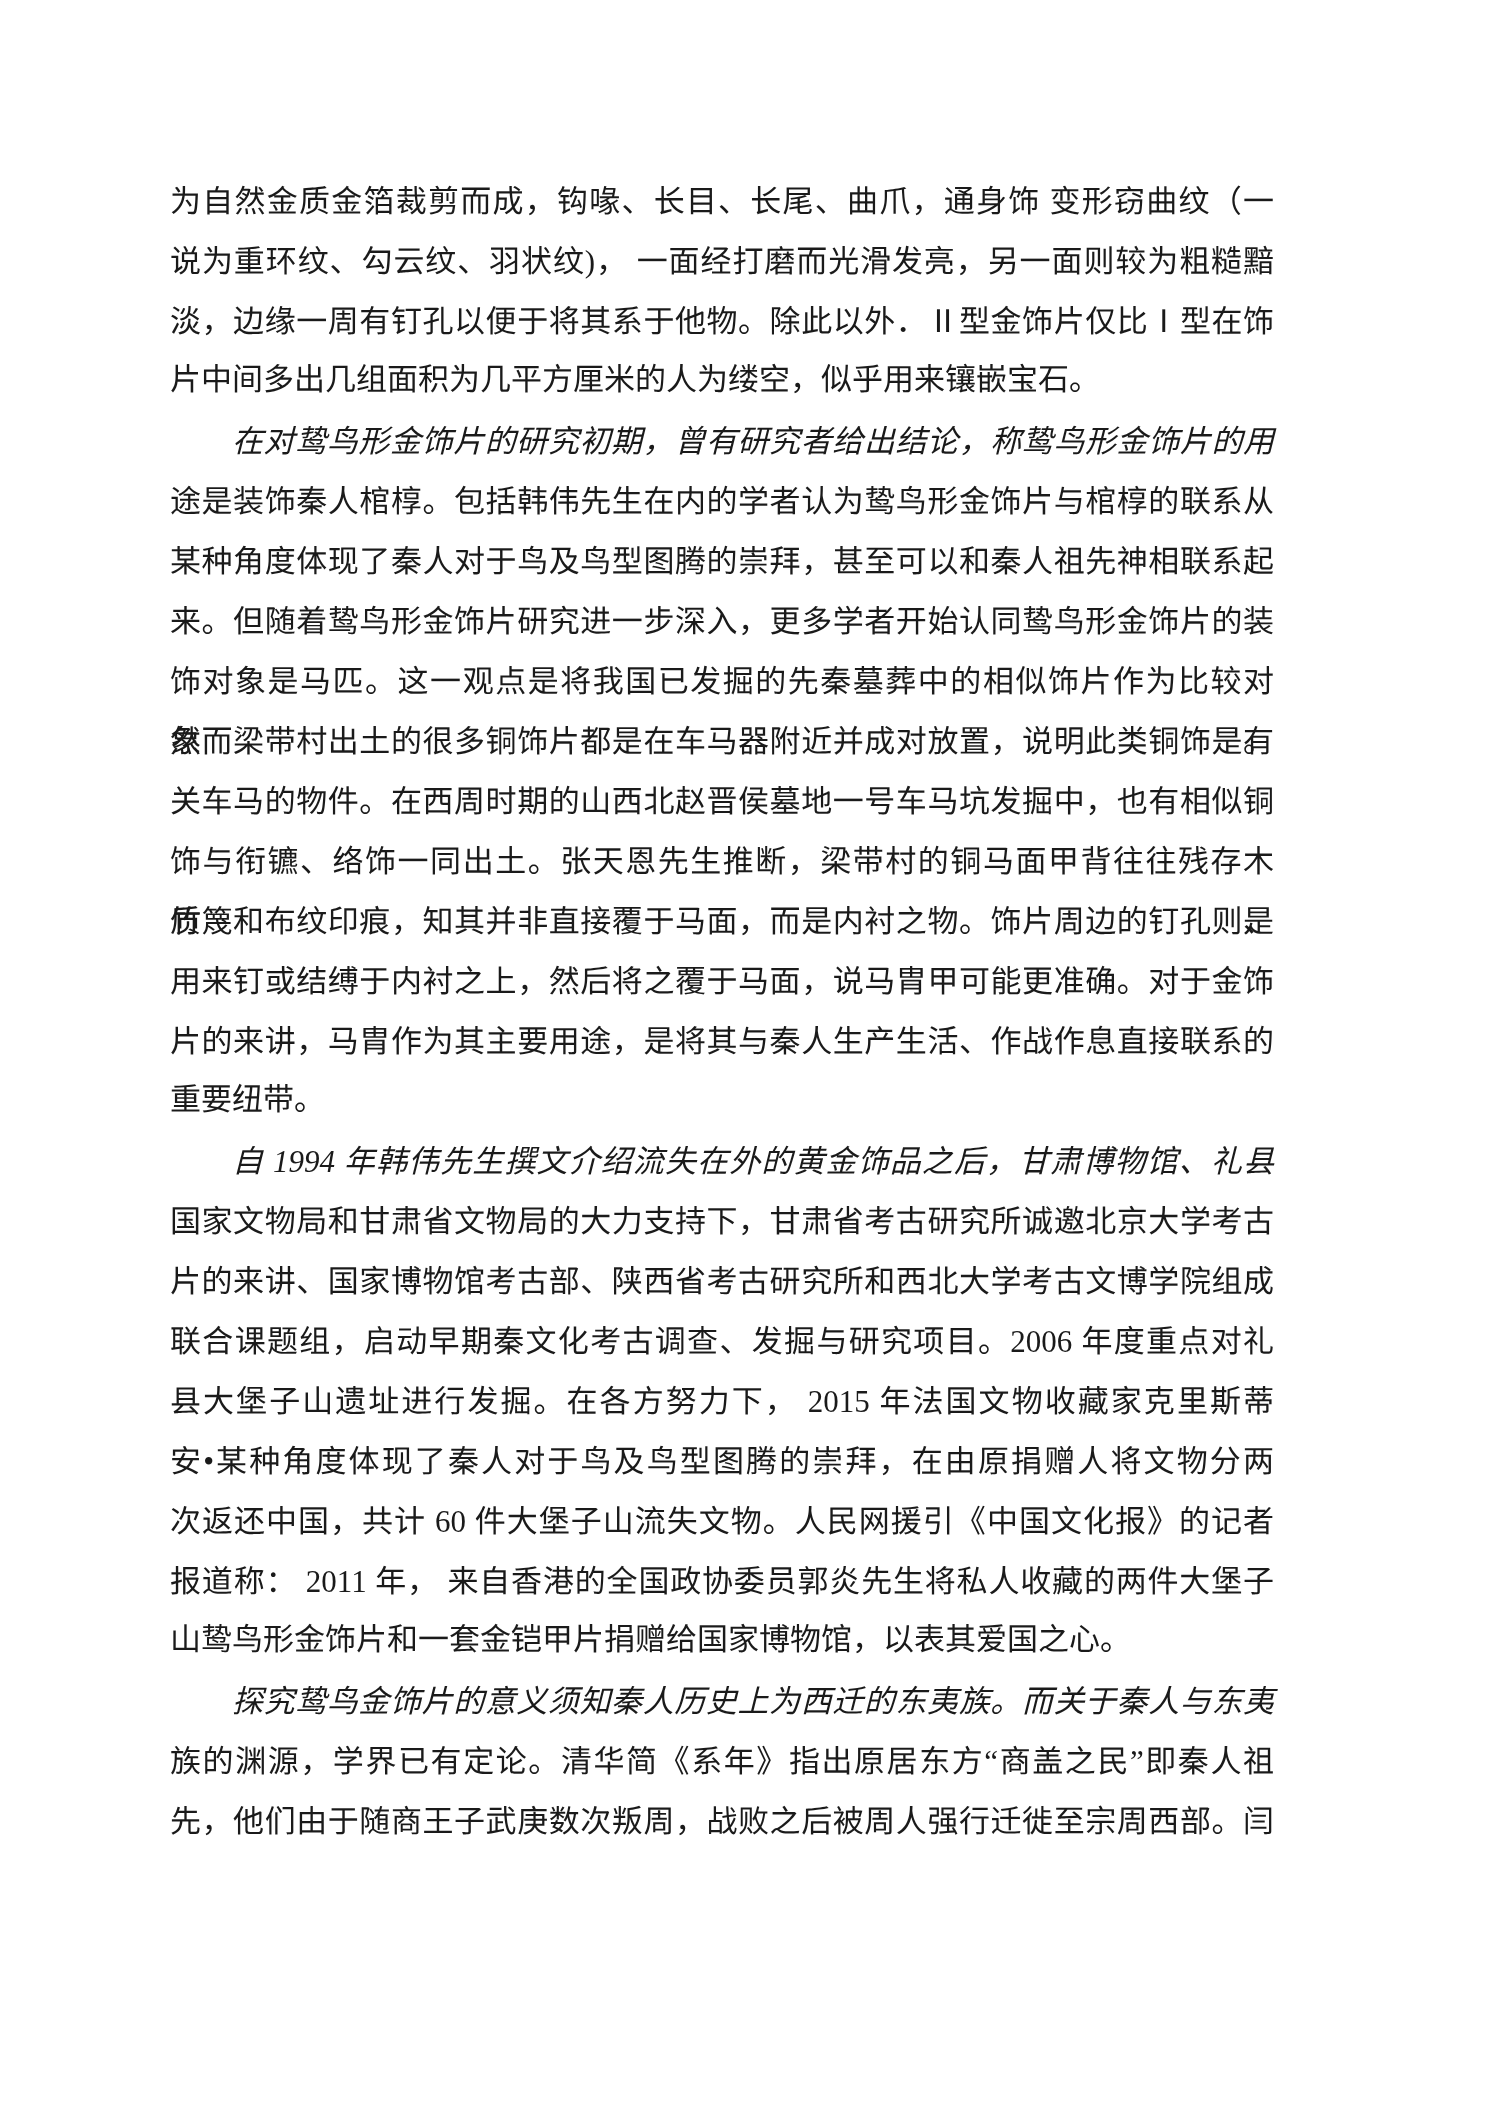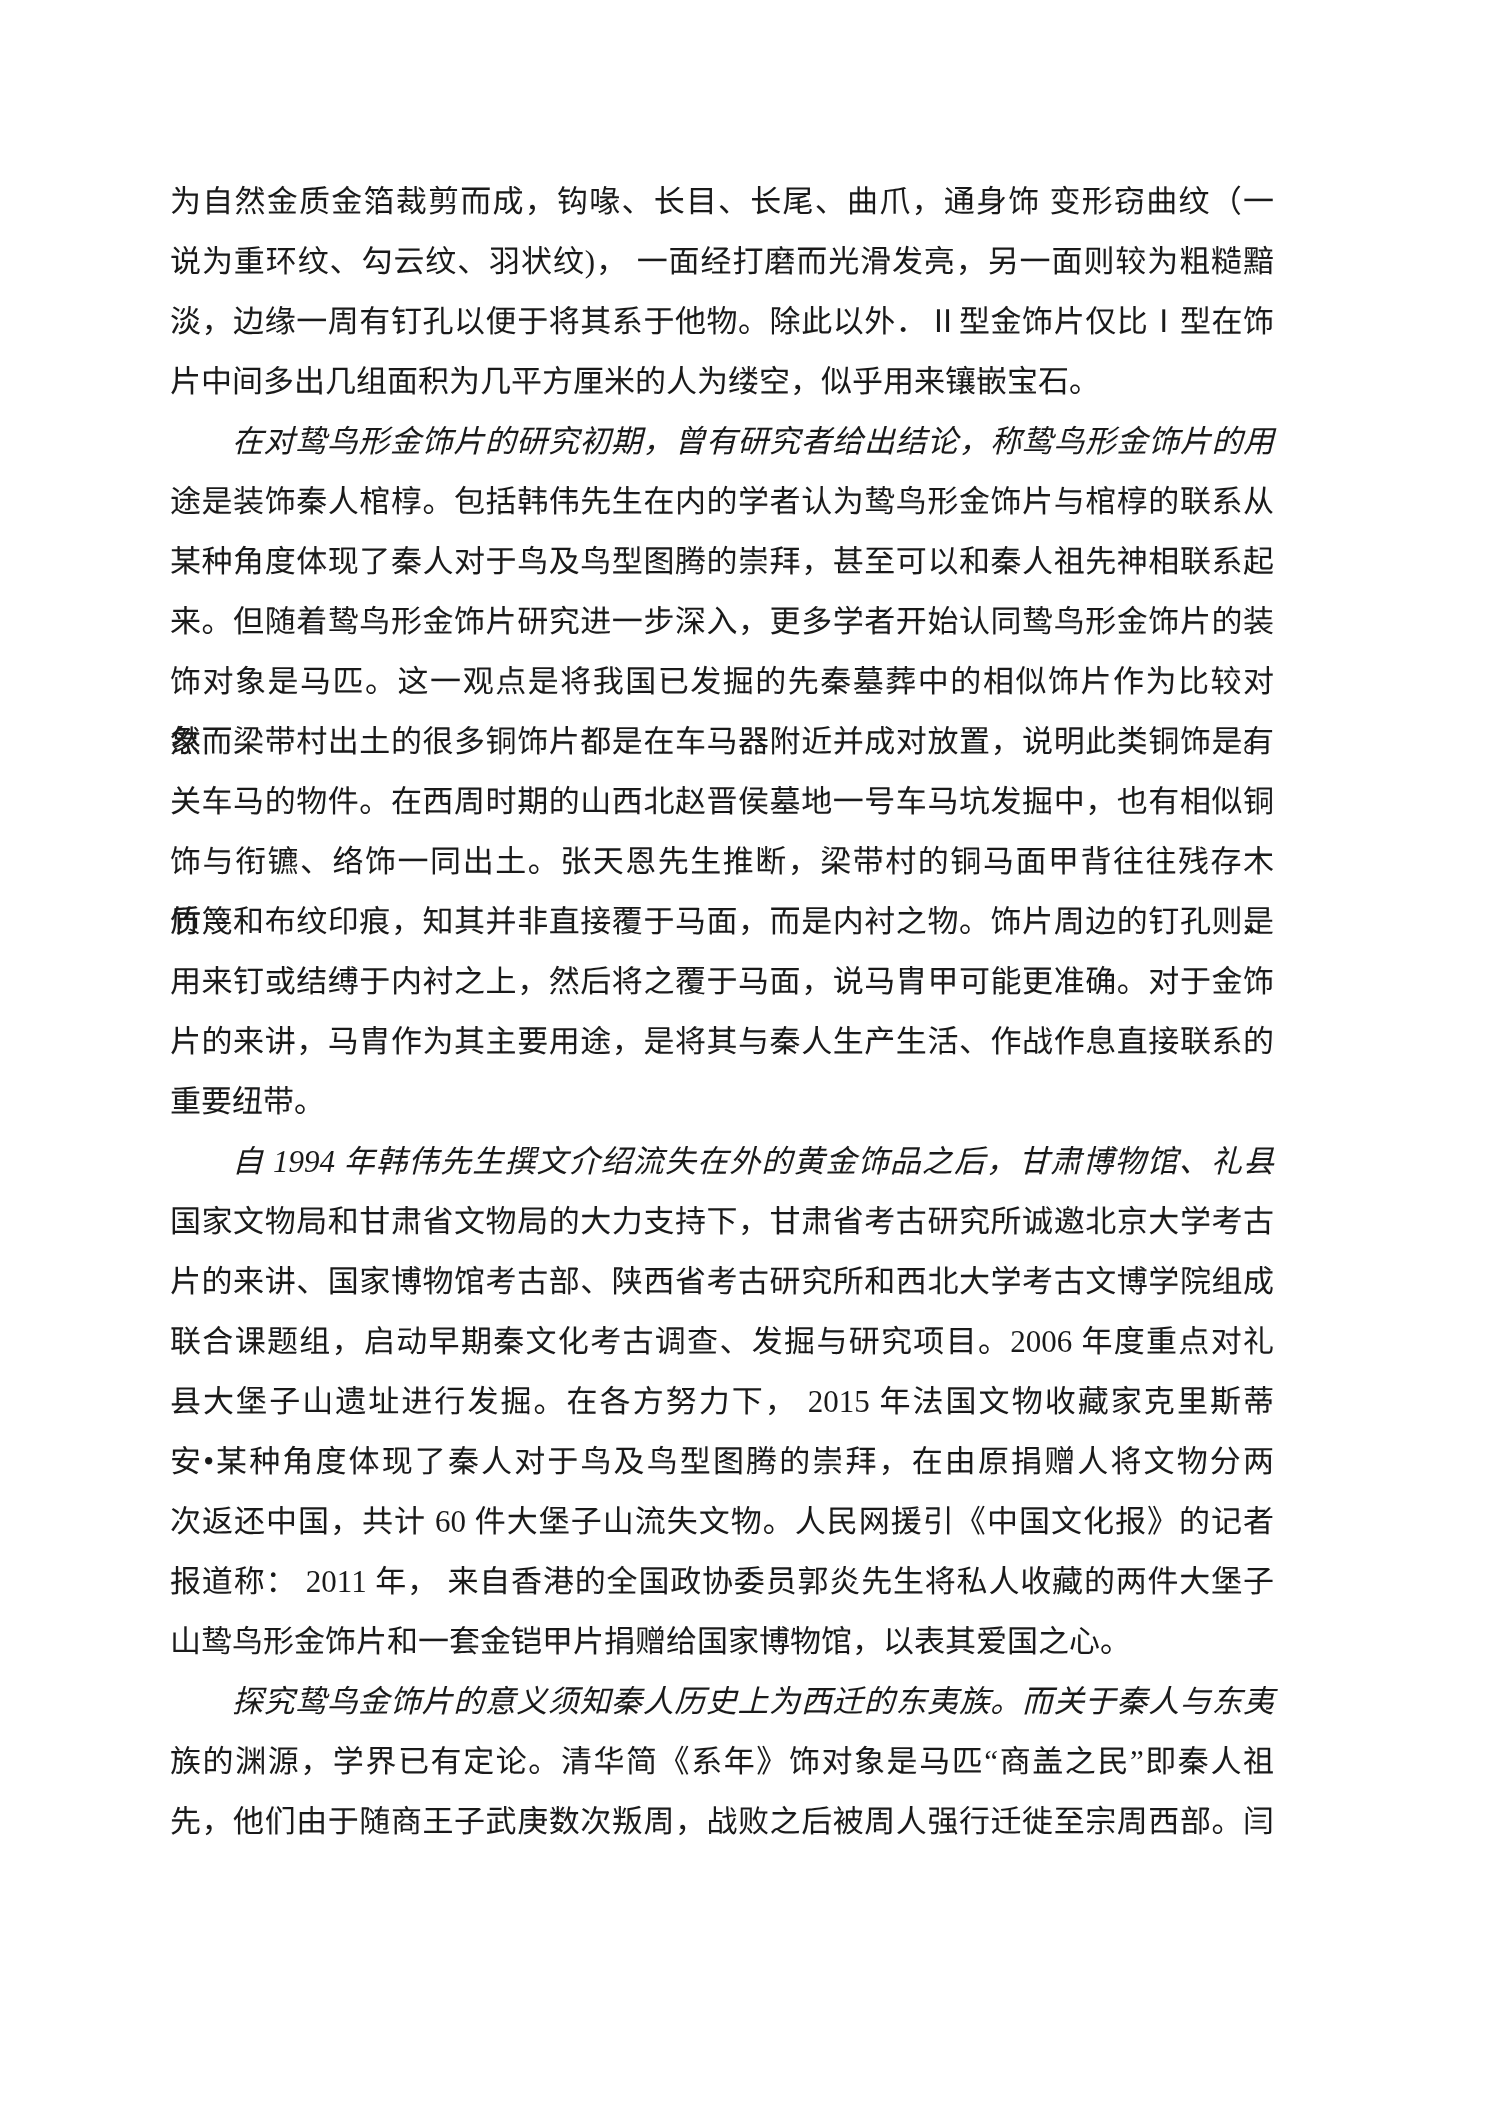--- a/index.html
+++ b/index.html
@@ -27,20 +27,21 @@
     height: 60px;
     line-height: 60px;
     font-size: 31px;
     letter-spacing: 0;
     text-align: justify;
     text-align-last: justify;
     white-space: normal;
   }
   .line.noflush {
     text-align-last: left;
+    font-family: Liberation Mono, monospace;
   }
   .line.indent {
     padding-left: 62px;
     font-style: italic;
   }
 </style>
 </head>
 <body style="background: rgb(255, 255, 255);">
 
 <div class="page">
@@ -64,16 +65,16 @@
       <div class="line indent">自 1994 年韩伟先生撰文介绍流失在外的黄金饰品之后，甘肃博物馆、礼县</div>
       <div class="line">国家文物局和甘肃省文物局的大力支持下，甘肃省考古研究所诚邀北京大学考古</div>
       <div class="line">片的来讲、国家博物馆考古部、陕西省考古研究所和西北大学考古文博学院组成</div>
       <div class="line">联合课题组，启动早期秦文化考古调查、发掘与研究项目。2006 年度重点对礼</div>
       <div class="line">县大堡子山遗址进行发掘。在各方努力下， 2015 年法国文物收藏家克里斯蒂</div>
       <div class="line">安•某种角度体现了秦人对于鸟及鸟型图腾的崇拜，在由原捐赠人将文物分两</div>
       <div class="line">次返还中国，共计 60 件大堡子山流失文物。人民网援引《中国文化报》的记者</div>
       <div class="line">报道称： 2011 年， 来自香港的全国政协委员郭炎先生将私人收藏的两件大堡子</div>
       <div class="line noflush">山鸷鸟形金饰片和一套金铠甲片捐赠给国家博物馆，以表其爱国之心。</div>
       <div class="line indent">探究鸷鸟金饰片的意义须知秦人历史上为西迁的东夷族。而关于秦人与东夷</div>
-      <div class="line">族的渊源，学界已有定论。清华简《系年》饰对象是马匹“商盖之民”即秦人祖</div>
+      <div class="line">族的渊源，学界已有定论。清华简《系年》指出原居东方“商盖之民”即秦人祖</div>
       <div class="line">先，他们由于随商王子武庚数次叛周，战败之后被周人强行迁徙至宗周西部。闫</div>
     </div>
 </div>
 
 </body></html>

